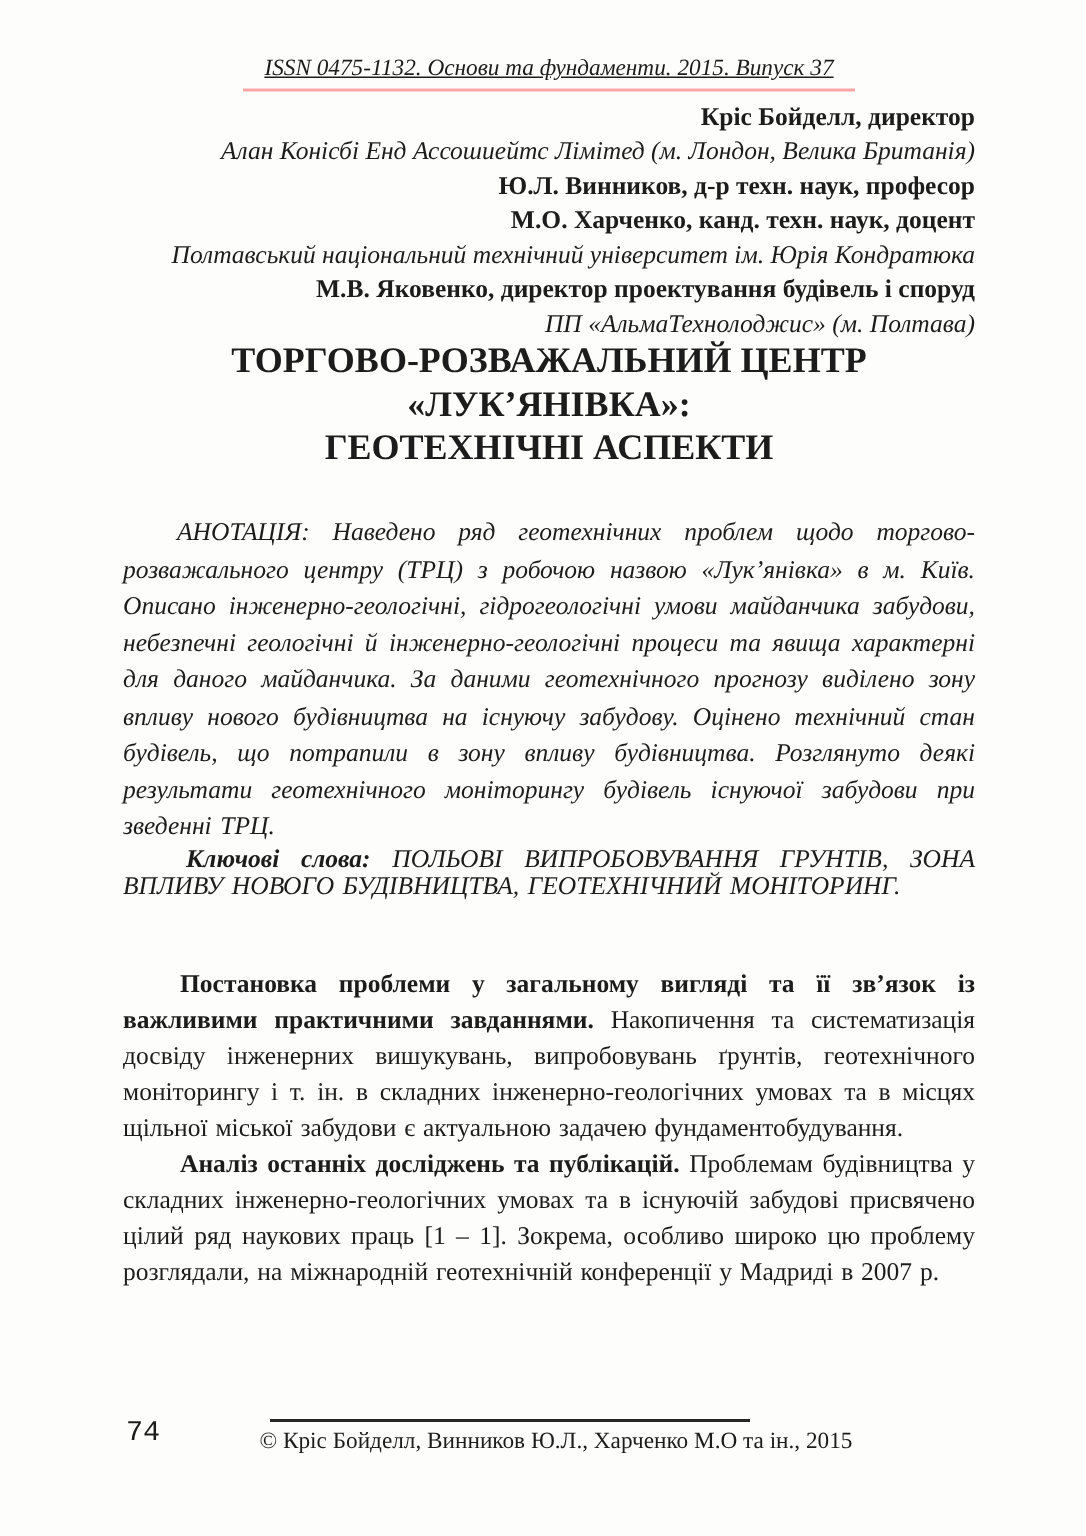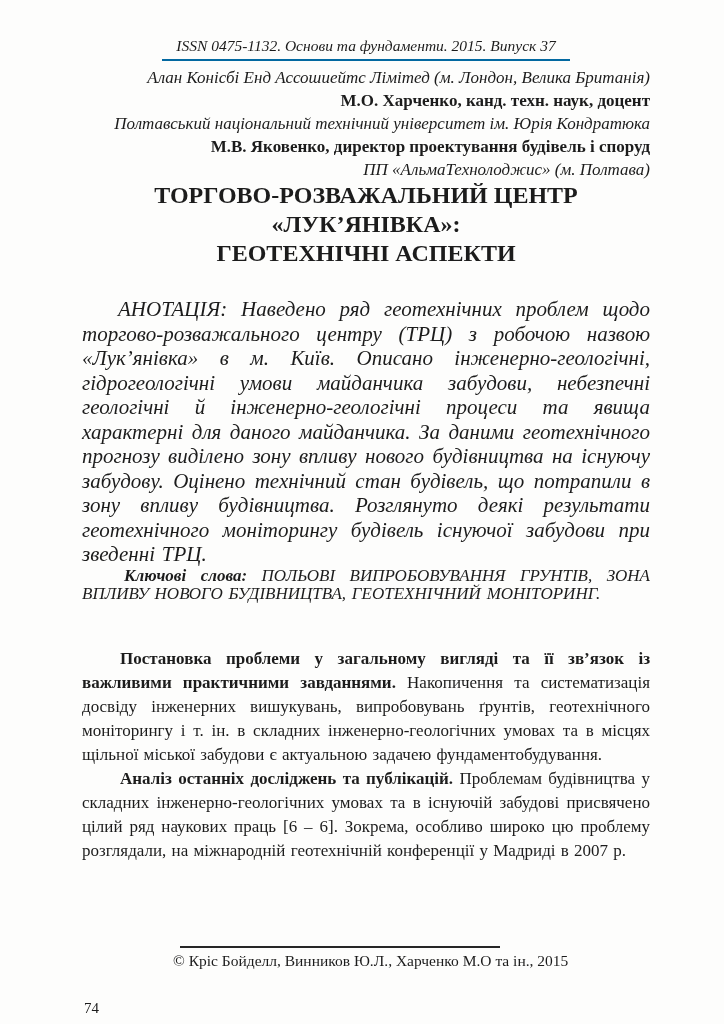--- a/index.html
+++ b/index.html
@@ -27,22 +27,23 @@
   
   .journal-header {
     text-align: center;
     font-style: italic;
     font-size: 15.5px;
     line-height: 19px;
   }
   .journal-header .rule-under {
     display: inline-block;
     padding: 0 14px 4px 14px;
-    border-bottom: 2px solid #0369a1;
+    border-bottom: 2px solid #fca5a5;
     white-space: nowrap;
+    text-decoration: underline;
   }
 
   .udc {
     margin-top: 15px;
     font-weight: bold;
     font-size: 16.5px;
     line-height: 22px;
   }
 
   .authors {
@@ -57,21 +58,21 @@
   .article-title {
     text-align: center;
     font-weight: bold;
     font-size: 24px;
     line-height: 29px;
   }
 
   .abstract {
     margin: 29px 0 0 0;
     font-style: italic;
-    font-size: 21px;
+    font-size: 17px;
     line-height: 24.5px;
     text-align: justify;
     text-indent: 36px;
     word-spacing: 1.5px;
   }
   .keywords {
     margin: 0;
     font-style: italic;
     font-size: 17px;
     line-height: 18px;
@@ -104,37 +105,40 @@
   }
   .footer-rule {
     width: 320px;
     height: 2px;
     background: #262626;
     margin: 0 auto 3px auto;
   }
   .page-number {
     position: absolute;
     left: 84px;
-    top: 1000px;
-    font-size: 15px;
+    top: 944px;
+    font-size: 19px;
+    font-family: Liberation Mono, monospace;
   }
 </style>
 </head>
 <body>
 
 <div class="page">
   <div class="content">
 
     <div class="journal-header">
       <span class="rule-under">ISSN 0475-1132. Основи та фундаменти. 2015. Випуск 37</span>
     </div>
 
 
     <div class="authors">
+      <div class="bold">Кріс Бойделл, директор</div>
       <div class="italic">Алан Конісбі Енд Ассошиейтс Лімітед (м. Лондон, Велика Британія)</div>
+      <div class="bold">Ю.Л. Винников, д-р техн. наук, професор</div>
       <div class="bold">М.О. Харченко, канд. техн. наук, доцент</div>
       <div class="italic">Полтавський національний технічний університет ім. Юрія Кондратюка</div>
       <div class="bold">М.В. Яковенко, директор проектування будівель і споруд</div>
       <div class="italic">ПП «АльмаТехнолоджис» (м. Полтава)</div>
     </div>
 
     <div class="article-title">
       <div>ТОРГОВО-РОЗВАЖАЛЬНИЙ ЦЕНТР «ЛУК’ЯНІВКА»:</div>
       <div>ГЕОТЕХНІЧНІ АСПЕКТИ</div>
     </div>
@@ -146,21 +150,21 @@
       <span>ПОЛЬОВІ ВИПРОБОВУВАННЯ ГРУНТІВ, ЗОНА ВПЛИВУ НОВОГО БУДІВНИЦТВА, ГЕОТЕХНІЧНИЙ МОНІТОРИНГ.</span>
     </p>
 
     <p class="body-par first">
       <span class="lead">Постановка проблеми у загальному вигляді та її зв’язок із важливими практичними завданнями.</span>
       <span>Накопичення та систематизація досвіду інженерних вишукувань, випробовувань ґрунтів, геотехнічного моніторингу і т. ін. в складних інженерно-геологічних умовах та в місцях щільної міської забудови є актуальною задачею фундаментобудування.</span>
     </p>
 
     <p class="body-par">
       <span class="lead">Аналіз останніх досліджень та публікацій.</span>
-      <span>Проблемам будівництва у складних інженерно-геологічних умовах та в існуючій забудові присвячено цілий ряд наукових праць [6 – 6]. Зокрема, особливо широко цю проблему розглядали, на міжнародній геотехнічній конференції у Мадриді в 2007 р.</span>
+      <span>Проблемам будівництва у складних інженерно-геологічних умовах та в існуючій забудові присвячено цілий ряд наукових праць [1 – 1]. Зокрема, особливо широко цю проблему розглядали, на міжнародній геотехнічній конференції у Мадриді в 2007 р.</span>
     </p>
 
   </div>
 
   <div class="footer">
     <div class="footer-rule"></div>
     <div>© Кріс Бойделл, Винников Ю.Л., Харченко М.О та ін., 2015</div>
   </div>
 
   <div class="page-number">74</div>

